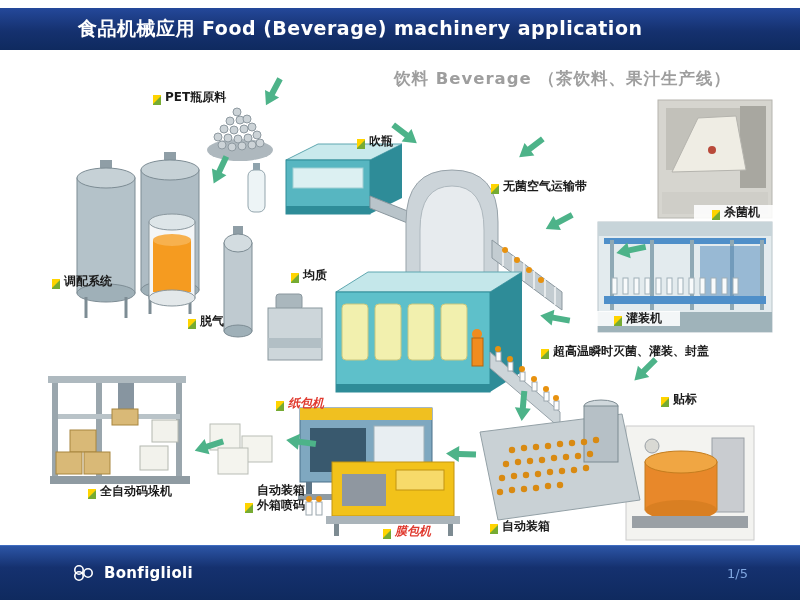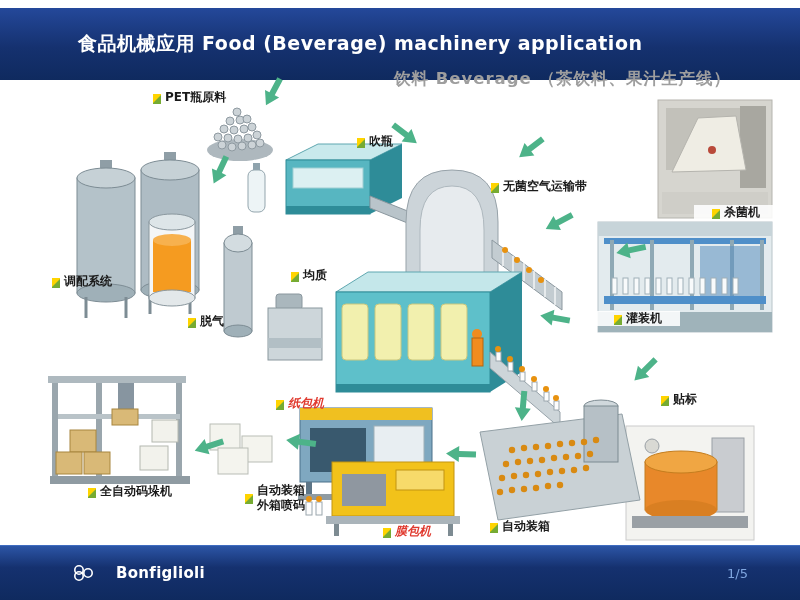--- a/index.html
+++ b/index.html
@@ -1,35 +1,35 @@
 <!DOCTYPE html>
 <html><head>
 <meta charset="utf-8">
 <style>
   * { margin:0; padding:0; box-sizing:border-box; }
   html,body { width:800px; height:600px; background:#fff; font-family:"DejaVu Sans","Liberation Sans",sans-serif; }
   .slide { position:relative; width:800px; height:600px; background:#fff; overflow:hidden; }
 
-  .topbar { position:absolute; left:0; top:8px; width:800px; height:72px;
+  .topbar { position:absolute; left:0; top:8px; width:800px; height:42px;
     background:linear-gradient(180deg,#24489a 0%,#15316f 55%,#0f2a5f 100%);
     display:flex; align-items:center; padding-left:78px; }
   .topbar h1 { color:#fff; font-size:19px; font-weight:bold; letter-spacing:.5px; }
 
   .bottombar { position:absolute; left:0; bottom:0; width:800px; height:55px;
     background:linear-gradient(180deg,#2c55a6 0%,#15316f 40%,#0f2a5f 100%);
     border-top:1px solid #3f6cc0; display:flex; align-items:center; }
-  .brand { display:flex; align-items:center; gap:20px; margin-left:72px; }
+  .brand { display:flex; align-items:center; gap:8px; margin-left:72px; }
   .brand .bname { color:#fff; font-weight:bold; font-size:15px; letter-spacing:.3px; }
   .page { position:absolute; right:52px; top:50%; transform:translateY(-50%);
     color:#7fa6e0; font-size:13px; }
 
   .watermark { position:absolute; left:386px; top:68px; color:#9e9e9e;
     font-size:16.5px; font-weight:bold; letter-spacing:1px;margin-left:8px; }
 
-  .lbl { position:absolute; display:flex; align-items:center; gap:4px;
+  .lbl { position:absolute; display:flex; align-items:flex-end; gap:4px;
     font-size:12px; font-weight:bold; color:#1a1a1a; line-height:1.25; }
   .lbl .mk { width:8px; height:10px; margin-top:2px; flex:none;
     background:linear-gradient(135deg,#ffd400 48%,#76ab33 52%); }
   .lbl .txt { white-space:pre-line; }
   .lbl.red .txt { color:#e03a2f;font-style:italic; }
   .lbl.onphoto { background:rgba(255,255,255,.88); padding:0 18px; }
 
   svg.scene { position:absolute; left:0; top:0; pointer-events:none; }
 </style>
 </head>
@@ -333,20 +333,24 @@
       <span class="txt">均质</span>
     </div>
   <div class="lbl" style="left:188px;top:314px">
       <span class="mk"></span>
       <span class="txt">脱气</span>
     </div>
   <div class="lbl onphoto" style="left:596px;top:311px">
       <span class="mk"></span>
       <span class="txt">灌装机</span>
     </div>
+  <div class="lbl" style="left:541px;top:344px">
+      <span class="mk"></span>
+      <span class="txt">超高温瞬时灭菌、灌装、封盖</span>
+    </div>
   <div class="lbl" style="left:661px;top:392px">
       <span class="mk"></span>
       <span class="txt">贴标</span>
     </div>
   <div class="lbl red" style="left:276px;top:396px">
       <span class="mk"></span>
       <span class="txt">纸包机</span>
     </div>
   <div class="lbl" style="left:88px;top:484px">
       <span class="mk"></span>

